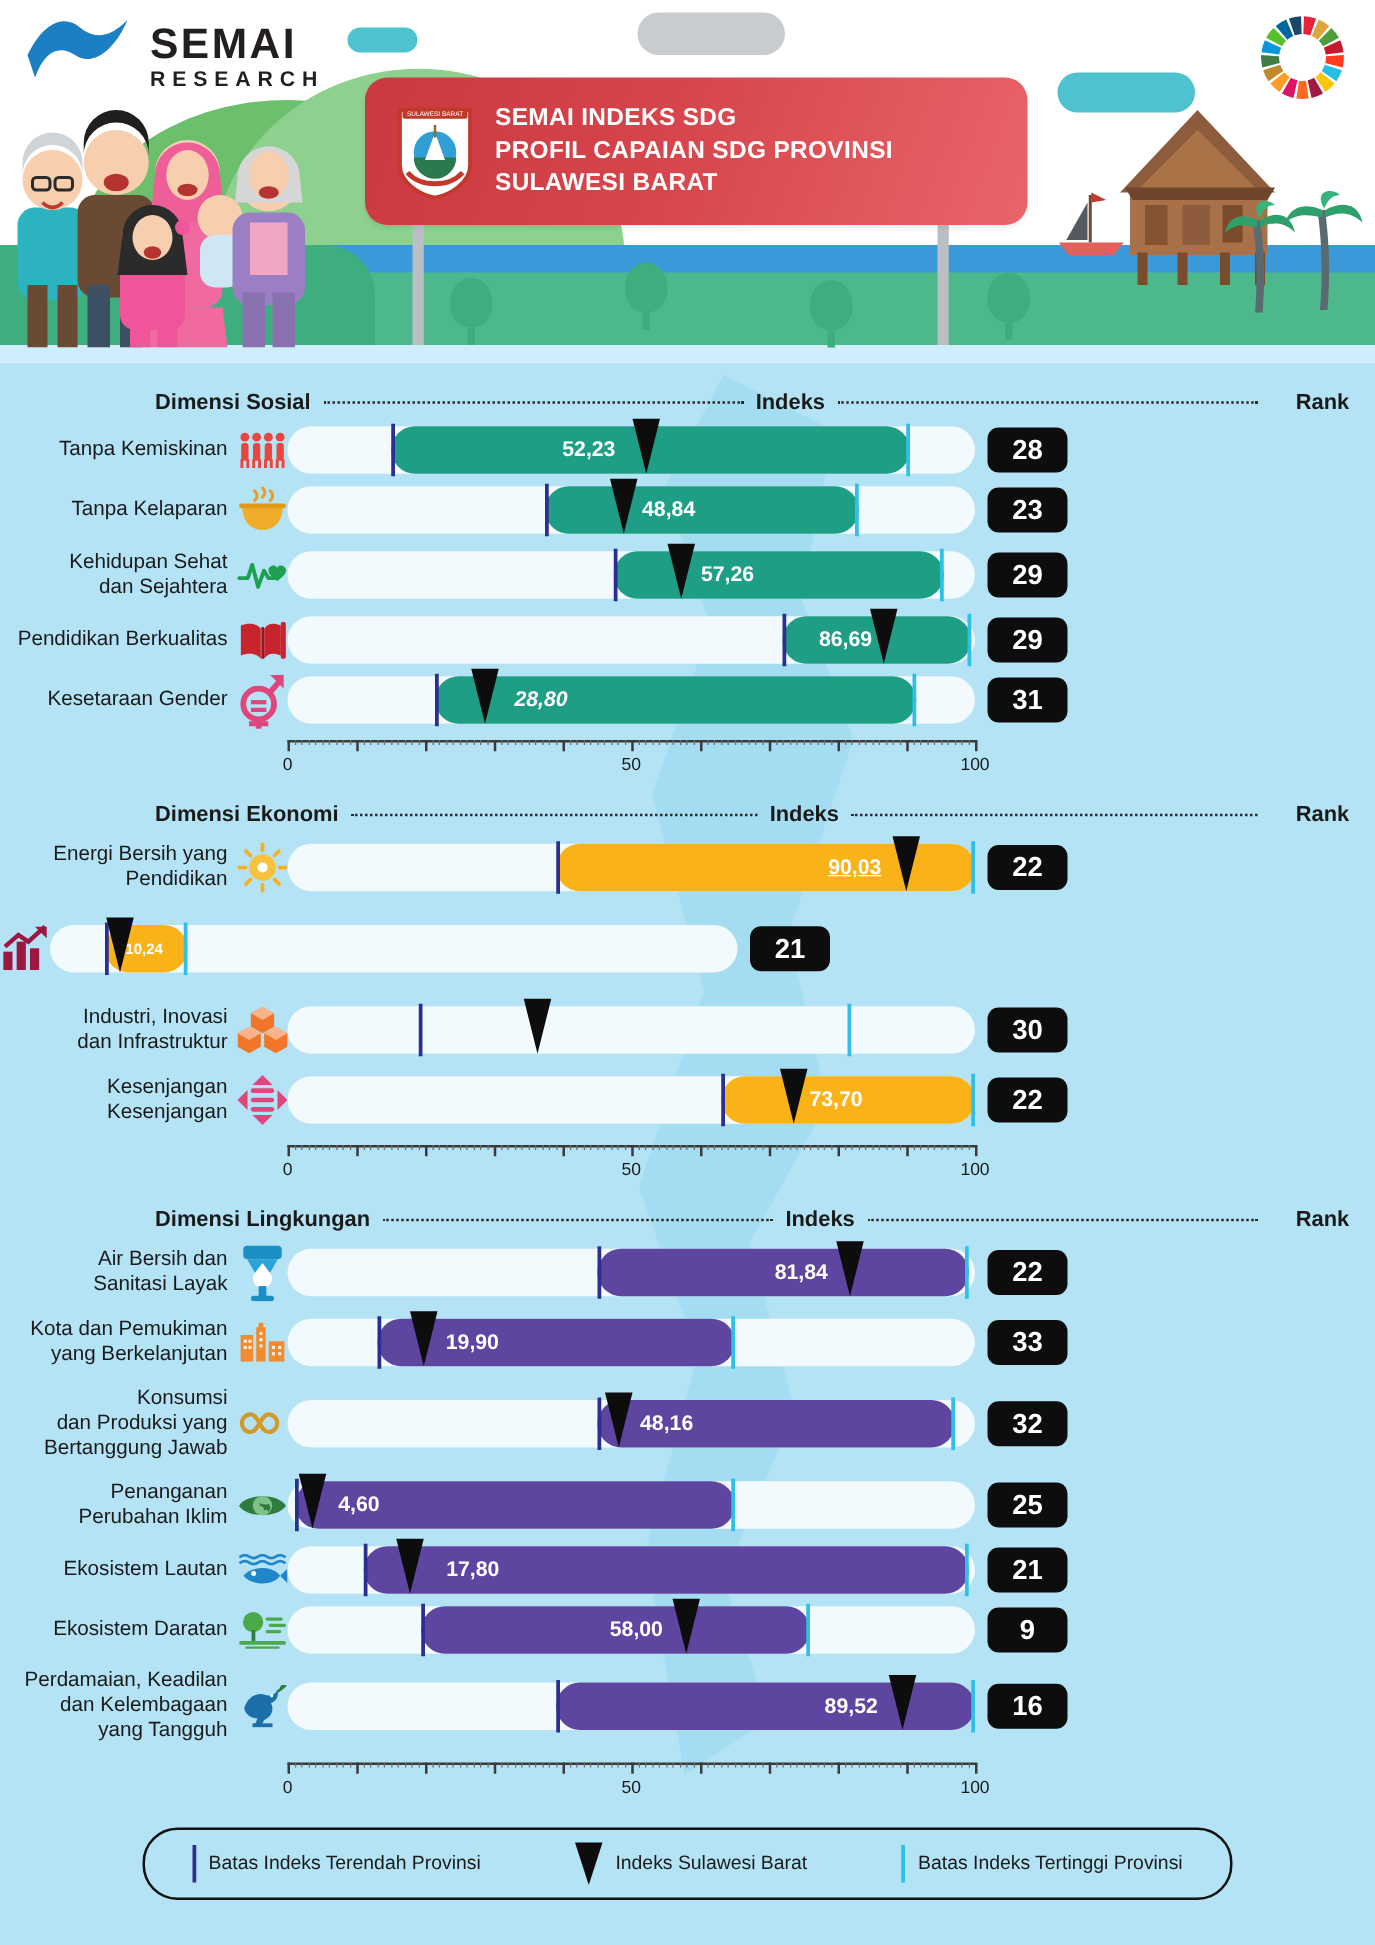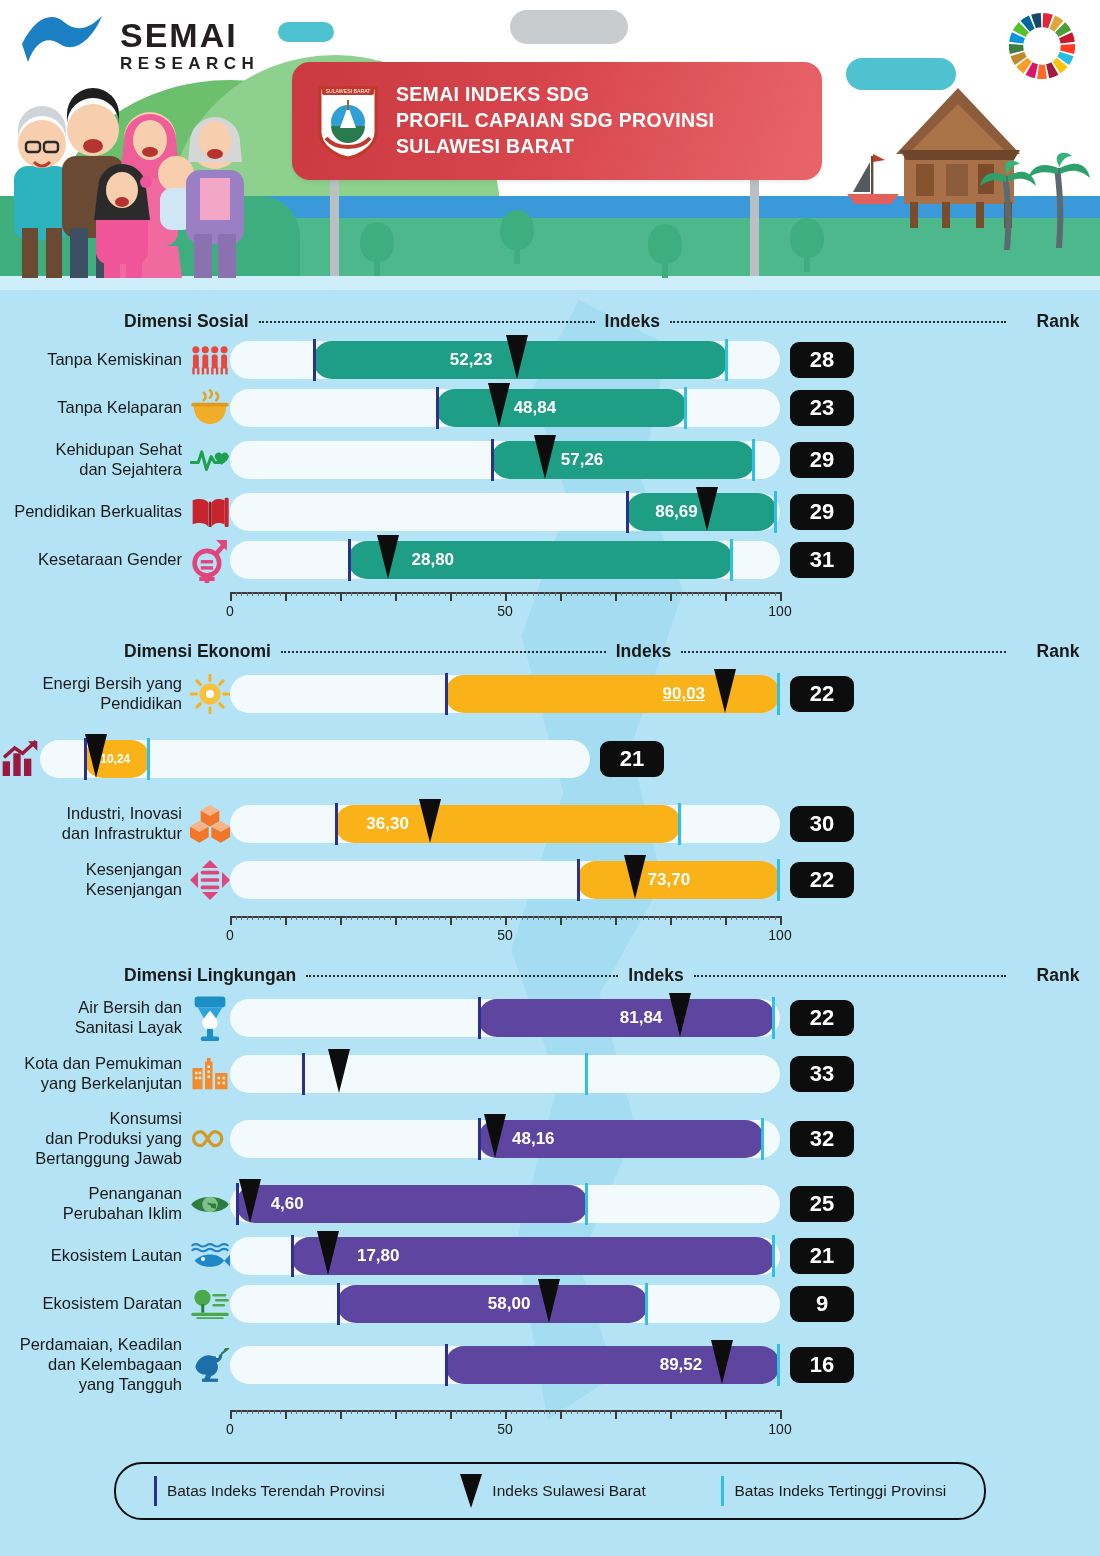--- a/index.html
+++ b/index.html
@@ -416,21 +416,21 @@
               <rect x="6" y="26" width="10" height="2.6" fill="#e0457b"></rect>
               <line x1="16" y1="12" x2="23" y2="4" stroke="#e0457b" stroke-width="3"></line>
               <path d="M24 2 L24 9 L17 2 Z" fill="#e0457b"></path>
               <rect x="7" y="15" width="8" height="2.2" fill="#e0457b"></rect>
               <rect x="7" y="19" width="8" height="2.2" fill="#e0457b"></rect>
             </svg>
           </div>
           <div class="track-wrap">
             <div class="track">
               <div class="bar" style="left:21.5%; width:70%; background:#1f9e86;">
-                <span class="val" style="left:16.428571428571434%;">28,80</span>
+                <span class="val" style="left:16.428571428571434%;font-style:italic;">28,80</span>
               </div>
               <div class="lo-mark" style="left:21.5%;"></div>
               <div class="hi-mark" style="left:calc(91.5% - 3px);"></div>
               <div class="tri" style="left:calc(28.800000000000004% - 11px);"></div>
             </div>
           </div>
           <div class="rank">
             <div class="rank-badge">31</div>
           </div>
         </div>
@@ -626,23 +626,20 @@
               </g>
               <g fill="#fff" opacity=".45">
                 <path d="M15 1 L22 5 L15 9 L8 5 Z"></path>
                 <path d="M7 13 L14 17 L7 21 L0 17 Z"></path>
                 <path d="M23 13 L30 17 L23 21 L16 17 Z"></path>
               </g>
             </svg>
           </div>
           <div class="track-wrap">
             <div class="track">
-              <div class="bar" style="left:19%; width:63%; background:#f9b319;">
-                <span class="val" style="right:78.53968253968254%;">36,30</span>
-              </div>
               <div class="lo-mark" style="left:19%;"></div>
               <div class="hi-mark" style="left:calc(82% - 3px);"></div>
               <div class="tri" style="left:calc(36.3% - 11px);"></div>
             </div>
           </div>
           <div class="rank">
             <div class="rank-badge">30</div>
           </div>
         </div>
         <div class="row" style="height: 56px;">
@@ -847,20 +844,23 @@
                 <rect x="14" y="14" width="2" height="2"></rect>
                 <rect x="22" y="15" width="2" height="2"></rect>
                 <rect x="26" y="15" width="2" height="2"></rect>
                 <rect x="22" y="19" width="2" height="2"></rect>
                 <rect x="26" y="19" width="2" height="2"></rect>
               </g>
             </svg>
           </div>
           <div class="track-wrap">
             <div class="track">
+              <div class="bar" style="left:13%; width:52%; background:#5e45a0;">
+                <span class="val" style="left:19.269230769230766%;">19,90</span>
+              </div>
               <div class="lo-mark" style="left:13%;"></div>
               <div class="hi-mark" style="left:calc(65% - 3px);"></div>
               <div class="tri" style="left:calc(19.9% - 11px);"></div>
             </div>
           </div>
           <div class="rank">
             <div class="rank-badge">33</div>
           </div>
         </div>
         <div class="row" style="height: 74px;">

